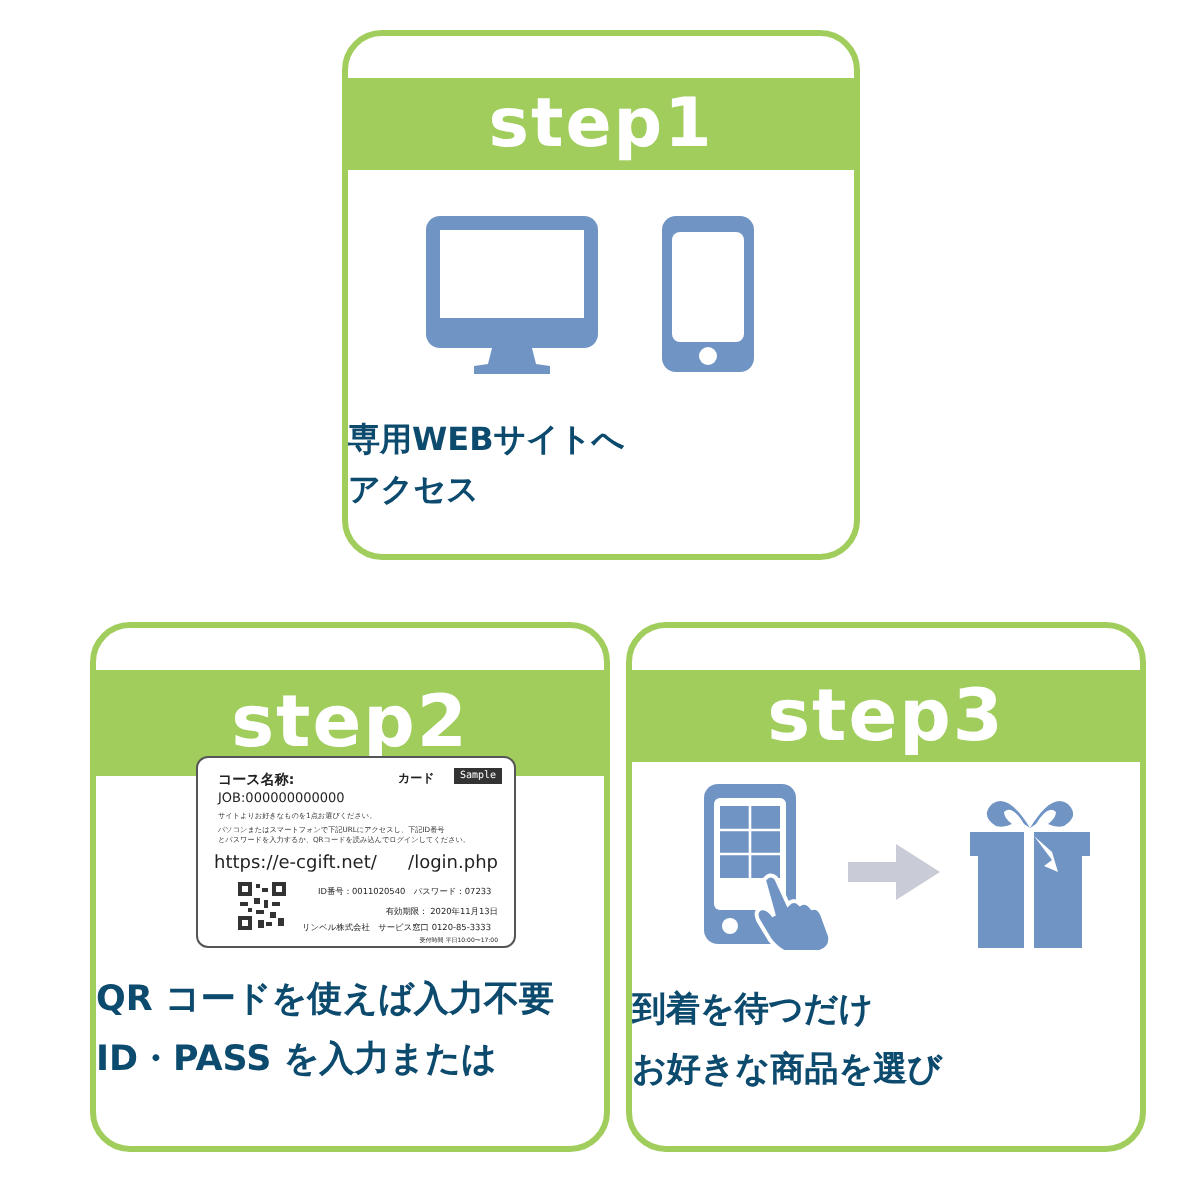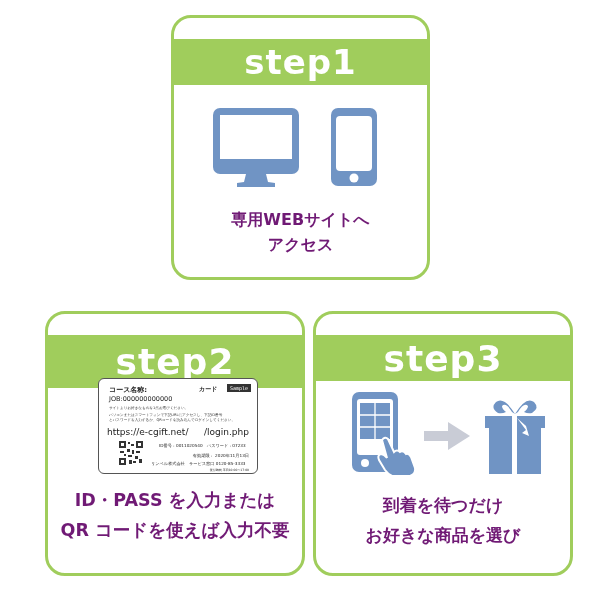--- a/index.html
+++ b/index.html
@@ -12,22 +12,22 @@
     border: 3px solid #a0cd5c; border-radius: 20px; background: #ffffff; overflow: hidden;
   }
   .step-header {
     position: absolute; left: 0; top: 0; right: 0;
     background: #a0cd5c; color: #ffffff; text-align: center;
     font-family: "DejaVu Sans", sans-serif; font-weight: bold;
     letter-spacing: 1px;
     margin-top: 21px;
   }
   .step-text {
-    position: absolute; left: 0; right: 0; text-align: center;
-    color: #701a75; font-weight: bold; line-height: 1.55;
+    position: absolute; left: 0; right: 0; text-align: left;
+    color: #0c4a6e; font-weight: bold; line-height: 1.55;
   }
   #step1 { left: 171px; top: 15px; width: 259px; height: 265px; }
   #step1 .step-header { height: 46px; font-size: 34px; line-height: 46px; }
   #step1 .step-text { top: 190px; font-size: 16px; }
 
   #step2 { left: 45px; top: 311px; width: 260px; height: 265px; }
   #step2 .step-header { height: 53px; font-size: 36px; line-height: 53px; }
   #step2 .step-text { top: 172px; font-size: 17.5px; line-height: 1.7; }
 
   #step3 { left: 313px; top: 311px; width: 260px; height: 265px; }
@@ -115,22 +115,22 @@
       <rect x="14" y="20" width="3" height="2" fill="#333"></rect>
         <rect x="5" y="13" width="2" height="2" fill="#333"></rect>
     </svg>
     <span class="c-id">ID番号：0011020540　パスワード：07233</span>
     <span class="c-exp">有効期限： 2020年11月13日</span>
     <span class="c-co">リンベル株式会社　サービス窓口 0120-85-3333</span>
     <span class="c-addr">受付時間 平日10:00〜17:00</span>
   </div>
 
   <div class="step-text">
+    <div>QR コードを使えば入力不要</div>
     <div>ID・PASS を入力または</div>
-    <div>QR コードを使えば入力不要</div>
   </div>
 </div>
 
 <div class="step" id="step3">
   <div class="step-header">step3</div>
 
   <svg class="icon" style="left:36px; top:78px;" width="66" height="84" viewBox="0 0 66 84">
     <rect x="0" y="0" width="46" height="80" rx="7" fill="#7094c4"></rect>
     <rect x="5" y="7" width="36" height="56" rx="3" fill="#ffffff"></rect>
     <rect x="8" y="11" width="30" height="36" fill="#7094c4"></rect>

